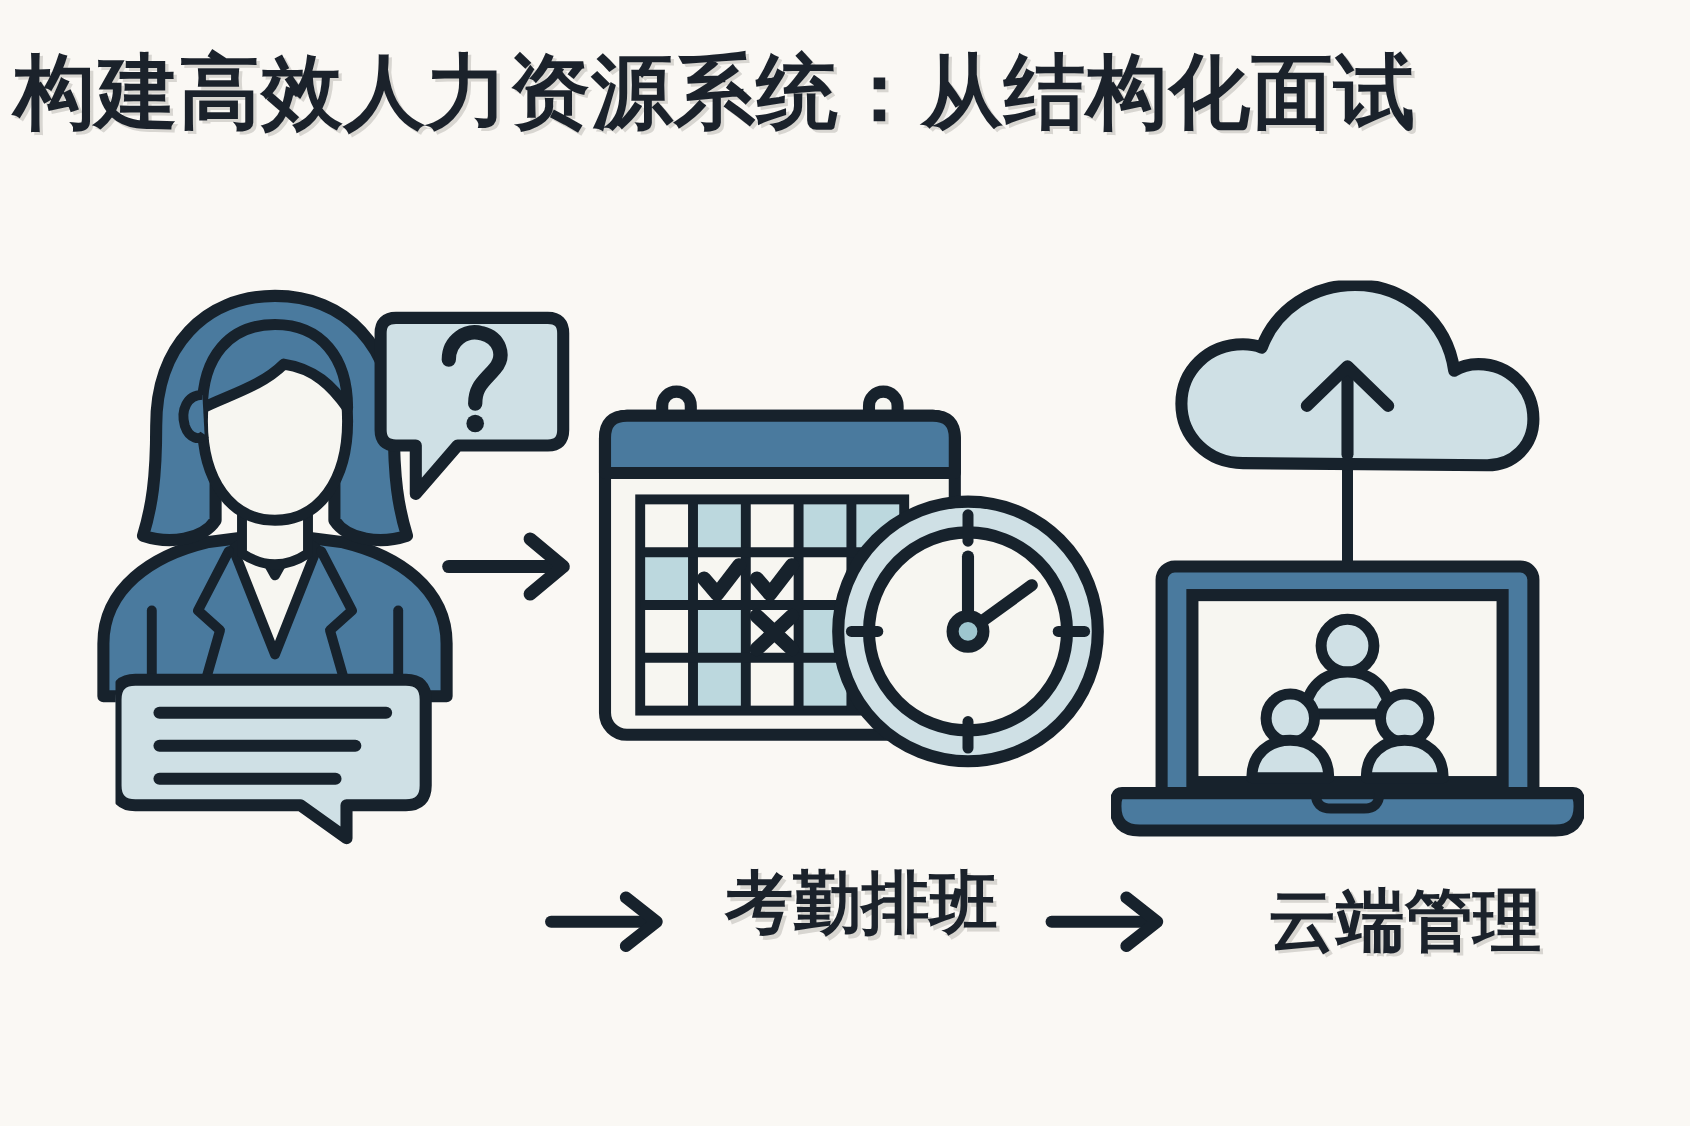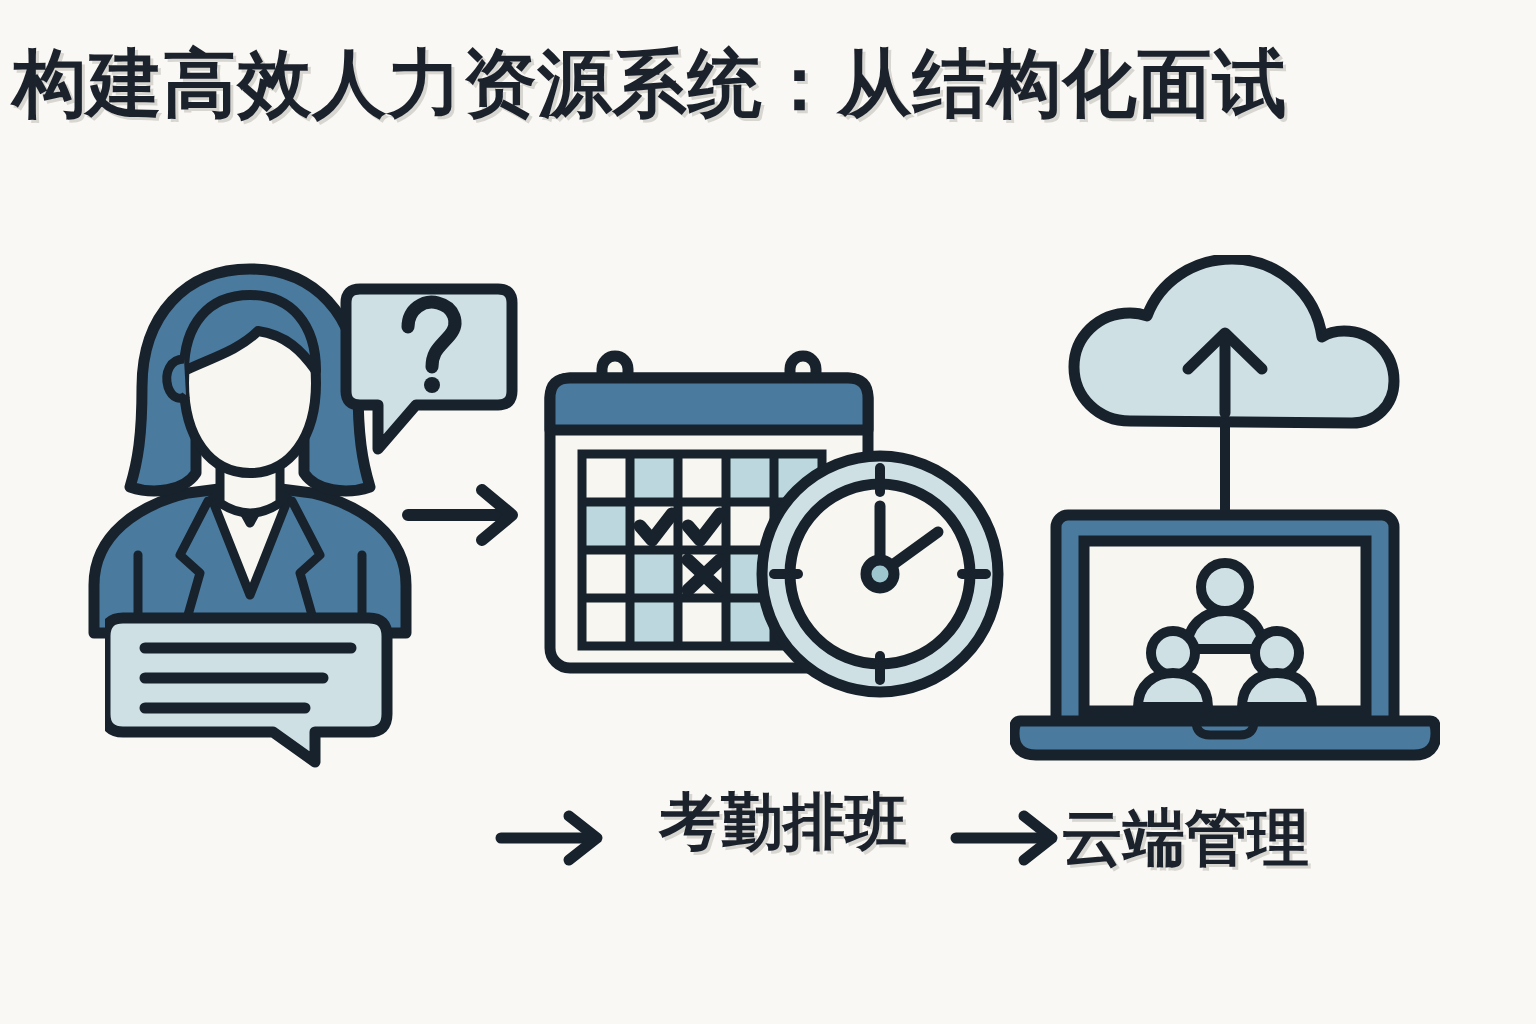--- a/index.html
+++ b/index.html
@@ -233,19 +233,19 @@
       <span>考勤排班</span>
     </div>
 
     <div class="cap-arrow" style="left:950px;top:28px;width:120px;height:60px;">
       <svg width="120" height="60" viewBox="0 0 120 60" fill="none">
         <path d="M6 30 H96" stroke="#17222c" stroke-width="11" stroke-linecap="round"></path>
         <path d="M74 8 L102 30 L74 52" fill="none" stroke="#17222c" stroke-width="11" stroke-linecap="round" stroke-linejoin="round"></path>
       </svg>
     </div>
 
-    <div class="cap" style="left:1020px;top:20px;width:330px;">
+    <div class="cap" style="left:1112px;top:20px;width:330px;">
       <span>云端管理</span>
     </div>
 
   </div>
 
 </div>
 
 </body></html>

